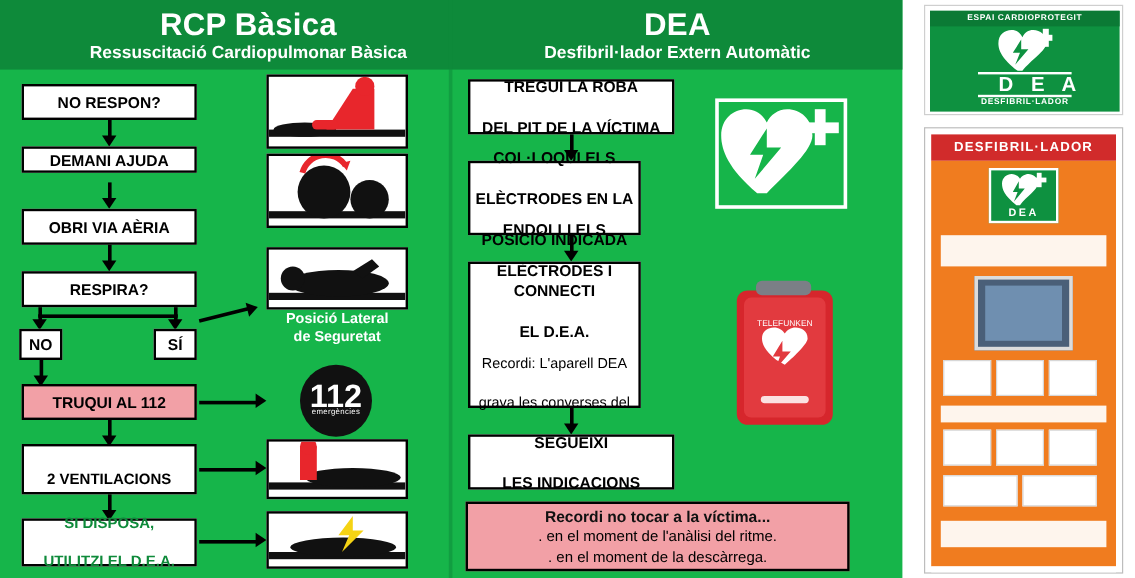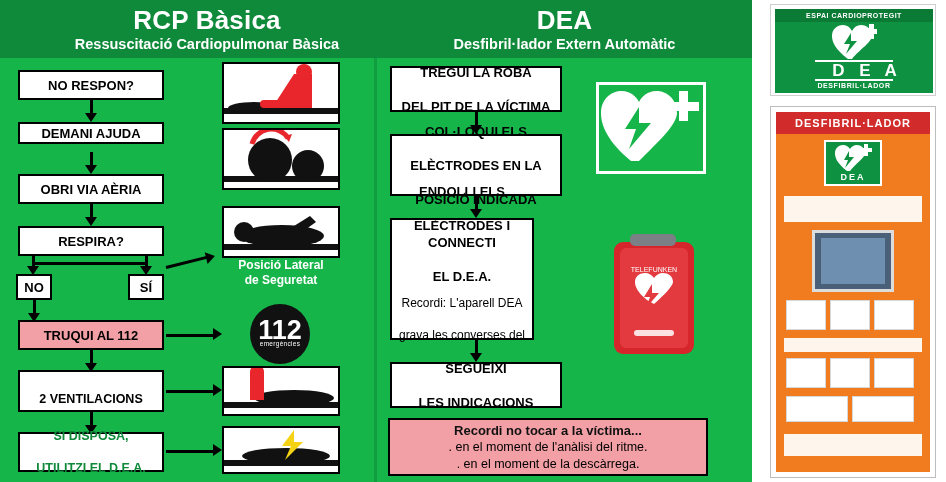--- a/index.html
+++ b/index.html
@@ -212,21 +212,21 @@
 
     <div class="bx" style="left:390px;top:66px;width:172px;height:46px;font-size:13px;line-height:17px;">
       <span>
         <span>TREGUI LA ROBA</span><br>
         <span>DEL PIT DE LA VÍCTIMA</span>
       </span>
     </div>
     <div class="arrow v" style="left:475px;top:112px;height:14px;"></div>
     <div class="ah-down" style="left:470px;top:125px;"></div>
 
-    <div class="bx" style="left:390px;top:134px;width:172px;height:62px;font-size:13px;line-height:17px;">
+    <div class="bx" style="left:390px;top:134px;width:144px;height:62px;font-size:13px;line-height:17px;">
       <span>
         <span>COL·LOQUI ELS</span><br>
         <span>ELÈCTRODES EN LA</span><br>
         <span>POSICIÓ INDICADA</span>
       </span>
     </div>
     <div class="arrow v" style="left:475px;top:196px;height:14px;"></div>
     <div class="ah-down" style="left:470px;top:209px;"></div>
 
     <div class="bx" style="left:390px;top:218px;width:144px;height:122px;font-size:13px;line-height:17px;flex-direction:column;padding:8px 6px;">

